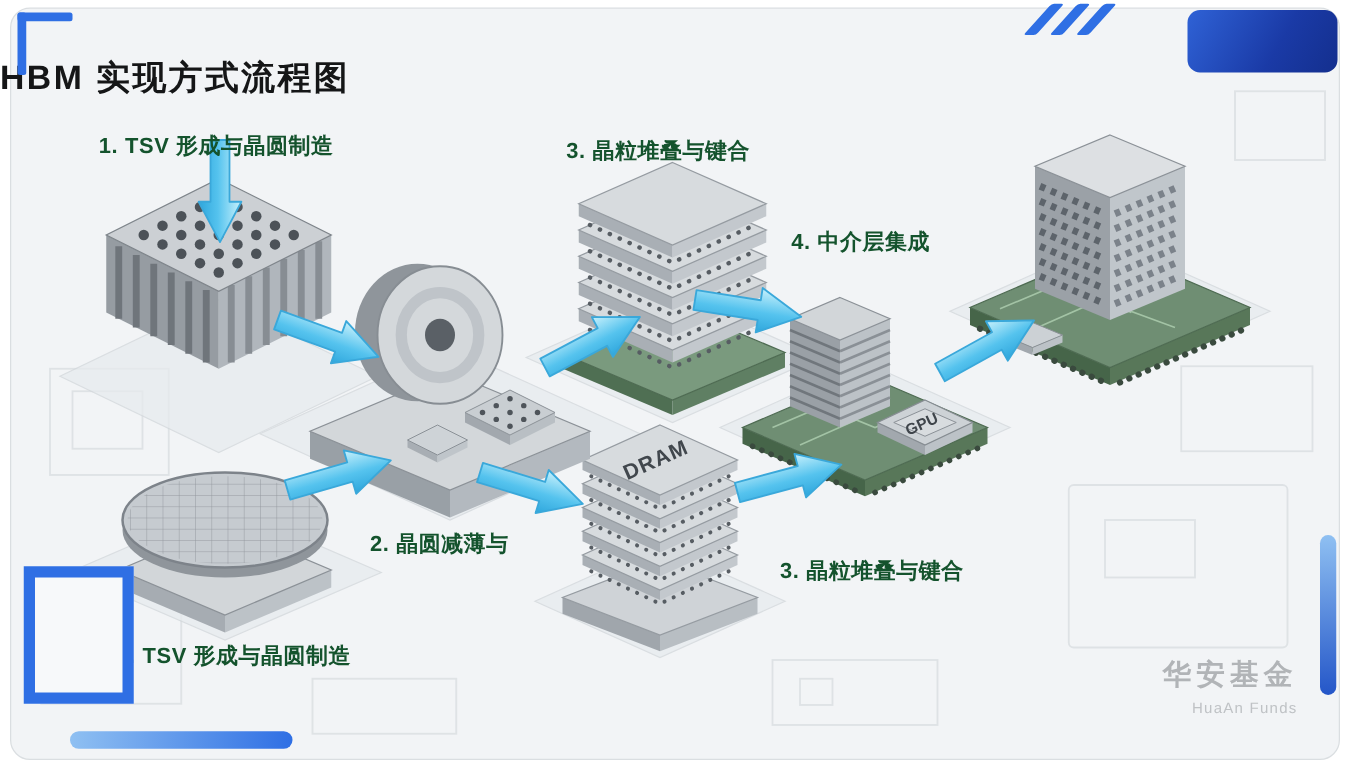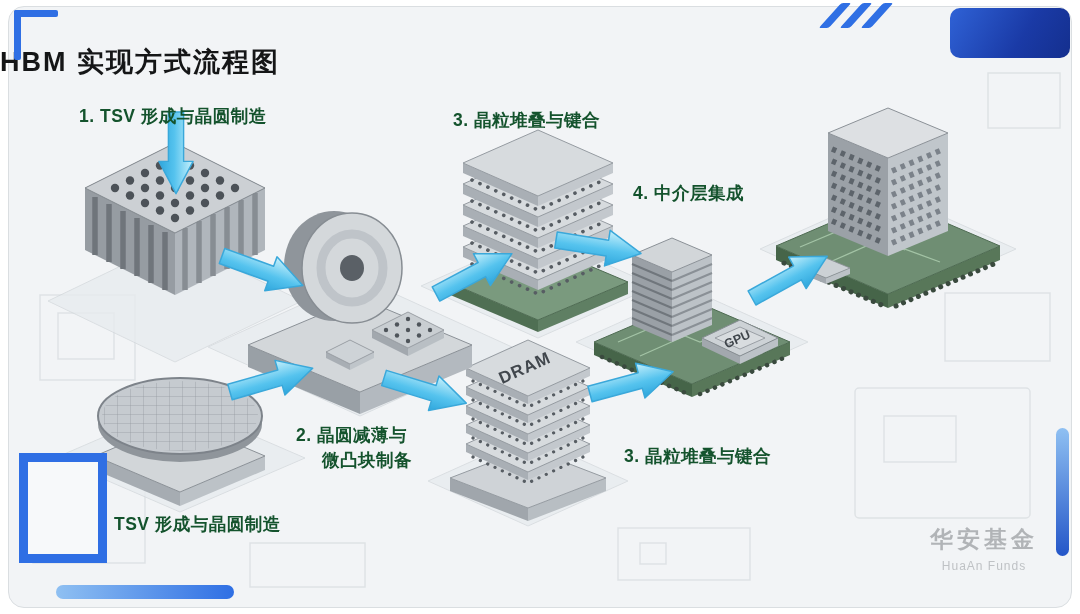--- a/index.html
+++ b/index.html
@@ -13,21 +13,21 @@
   .step-label{position:absolute;font-weight:700;font-size:17.5px;color:#14532d;
               letter-spacing:.5px;white-space:nowrap;}
   .lbl-s1-top{left:79px;top:104px;}
   .lbl-s3-top{left:453px;top:108px;}
   .lbl-s4{left:633px;top:181px;}
   .lbl-s5{left:866px;top:311px;}
   .lbl-s2{left:296px;top:423px;line-height:1.4;}
   .lbl-s2 .l2{padding-left:26px;}
   .lbl-s3-bottom{left:624px;top:444px;}
   .lbl-s1-bottom{left:93px;top:512px;}
-  .watermark{position:absolute;right:42px;top:524px;text-align:center;}
+  .watermark{position:absolute;right:42px;top:524px;text-align:right;}
   .wm-cn{font-size:23px;font-weight:700;color:#b1b4b7;letter-spacing:4px;}
   .wm-en{font-size:12px;color:#bfc2c5;letter-spacing:1px;margin-top:4px;}
   .deco{position:absolute;}
   .deco-tl-v{left:14px;top:10px;width:7px;height:50px;background:#2f6fe4;border-radius:2px;}
   .deco-tl-h{left:14px;top:10px;width:44px;height:7px;background:#2f6fe4;border-radius:2px;}
   .deco-tr-stripes{left:830px;top:3px;width:90px;height:26px;}
   .deco-tr-stripes span{display:inline-block;width:10px;height:25px;margin-right:11px;
       background:#2f6fe4;transform:skewX(-42deg);border-radius:2px;}
   .deco-tr-block{left:950px;top:8px;width:120px;height:50px;border-radius:10px;
       background:linear-gradient(120deg,#2f62d6 0%,#1a3aa6 60%,#142f8e 100%);}
@@ -285,21 +285,20 @@
     </g>
   </svg>
 
   <div class="title">HBM 实现方式流程图</div>
 
   <div class="step-label lbl-s1-top">1. TSV 形成与晶圆制造</div>
   <div class="step-label lbl-s3-top">3. 晶粒堆叠与键合</div>
   <div class="step-label lbl-s4">4. 中介层集成</div>
   <div class="step-label lbl-s2">
     <div class="l1">2. 晶圆减薄与</div>
-    <div class="l2">微凸块制备</div>
   </div>
   <div class="step-label lbl-s3-bottom">3. 晶粒堆叠与键合</div>
   <div class="step-label lbl-s1-bottom">1. TSV 形成与晶圆制造</div>
 
   <div class="watermark">
     <div class="wm-cn">华安基金</div>
     <div class="wm-en">HuaAn Funds</div>
   </div>
 
   <div class="deco deco-tl-v"></div>

